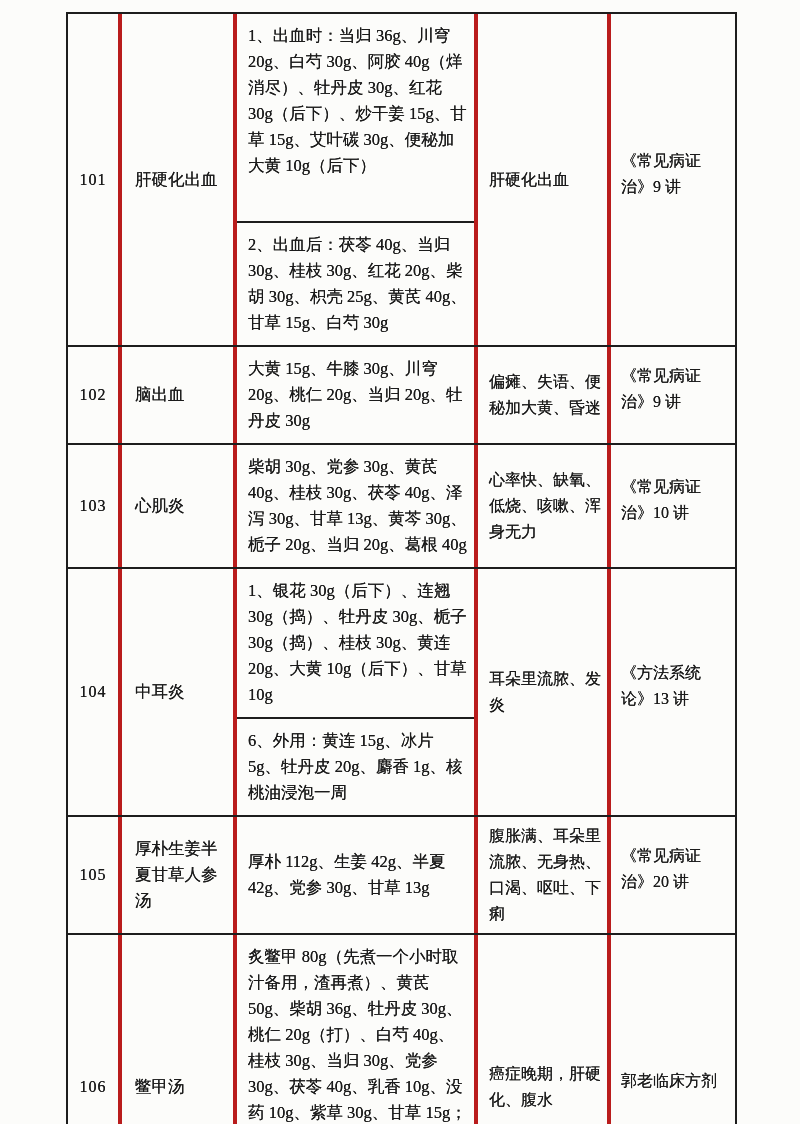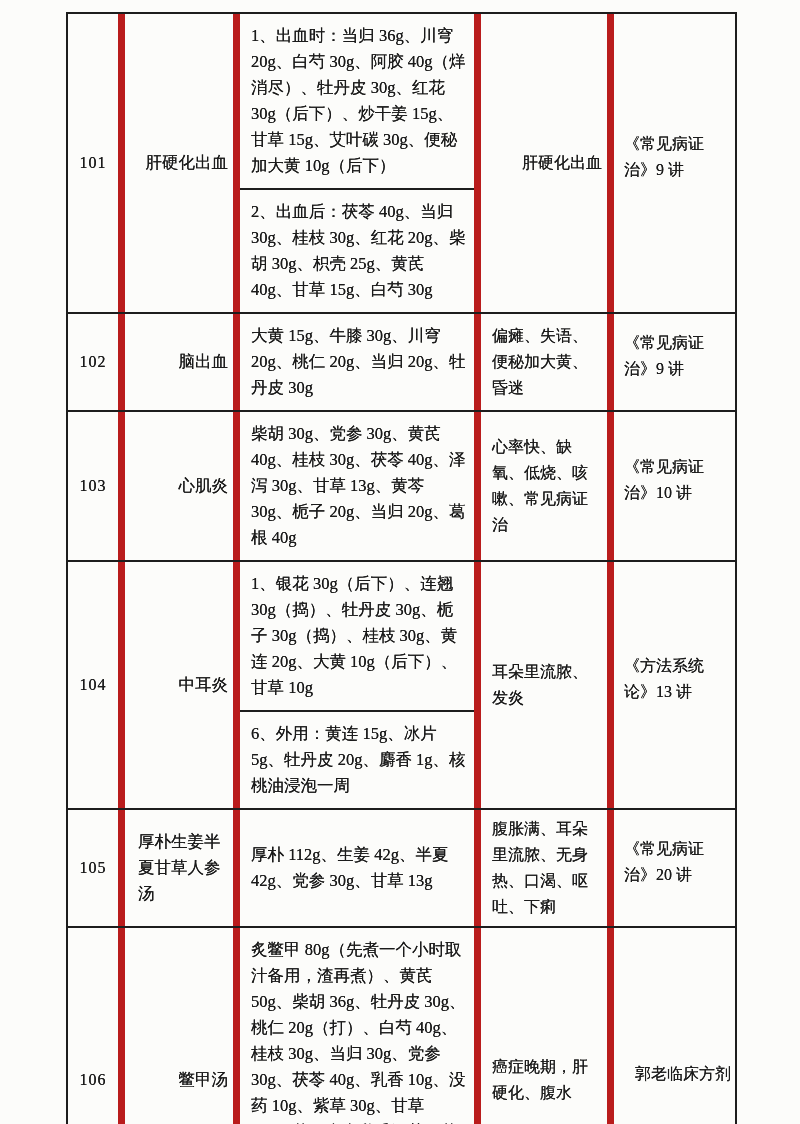--- a/index.html
+++ b/index.html
@@ -16,45 +16,44 @@
   .tcm-table{
     position:absolute;left:66px;top:12px;width:671px;
     border:2px solid #1d1d1d;
     display:flex;flex-direction:column;
     background:#fcfcfa;
     box-sizing:border-box;
   }
   .row{display:flex;border-top:2px solid #1d1d1d;}
   .row:first-child{border-top:none;}
   .cell{
-    border-left:7px solid #b91c1c;
+    border-left:4px solid #b91c1c;
     display:flex;flex-direction:column;justify-content:center;
     box-sizing:border-box;
     text-shadow:0 0 0.5px currentColor;
-    align-items:flex-end;
   }
   .cell:first-child{border-left:none;}
   .num{width:50px;align-items:center;font-size:16px;letter-spacing:1px;border-radius:11px;}
   .name{width:115px;padding:6px 5px 6px 13px;font-size:16.5px;line-height:1.55;}
   .rx{width:241px;padding:0;justify-content:stretch;}
   .rx-part{
     display:flex;flex-direction:column;justify-content:center;
     padding:9px 6px 9px 11px;
     border-top:2px solid #1d1d1d;
     box-sizing:border-box;flex:1 1 auto;
   }
   .rx-part:first-child{border-top:none;}
   .rx-text{font-size:16.5px;line-height:26px;}
   .symptoms{width:133px;padding:6px 5px 6px 11px;font-size:16px;line-height:1.62;}
   .source{width:128px;padding:6px 4px 18px 10px;font-size:16px;line-height:1.62;}
 
   
   .tcm-table .row:nth-child(1){min-height:253px;}
   .tcm-table .row:nth-child(1) .rx-part:nth-child(1){min-height:145px;}
-  .tcm-table .row:nth-child(1) .rx-part:nth-child(2){min-height:106px;}
+  .tcm-table .row:nth-child(1) .rx-part:nth-child(2){min-height:106px;margin-top:33px;}
   .tcm-table .row:nth-child(2){min-height:83px;}
   .tcm-table .row:nth-child(3){min-height:119px;}
   .tcm-table .row:nth-child(4){min-height:210px;}
   .tcm-table .row:nth-child(4) .rx-part:nth-child(1){min-height:123px;border-radius:21px;}
   .tcm-table .row:nth-child(4) .rx-part:nth-child(2){min-height:85px;}
   .tcm-table .row:nth-child(5){min-height:110px;}
   .tcm-table .row:nth-child(6){min-height:290px;}
 </style>
 </head>
 <body>
@@ -89,21 +88,21 @@
   </div>
 
   <div class="row">
     <div class="cell num">103</div>
     <div class="cell name">心肌炎</div>
     <div class="cell rx">
           <div class="rx-part">
             <div class="rx-text">柴胡 30g、党参 30g、黄芪 40g、桂枝 30g、茯苓 40g、泽泻 30g、甘草 13g、黄芩 30g、栀子 20g、当归 20g、葛根 40g</div>
           </div>
         </div>
-    <div class="cell symptoms">心率快、缺氧、低烧、咳嗽、常见病证治</div>
+    <div class="cell symptoms">心率快、缺氧、低烧、咳嗽、浑身无力</div>
     <div class="cell source">《常见病证治》10 讲</div>
   </div>
 
   <div class="row">
     <div class="cell num">104</div>
     <div class="cell name">中耳炎</div>
     <div class="cell rx">
           <div class="rx-part">
             <div class="rx-text">1、银花 30g（后下）、连翘 30g（捣）、牡丹皮 30g、栀子 30g（捣）、桂枝 30g、黄连 20g、大黄 10g（后下）、甘草 10g</div>
           </div>

